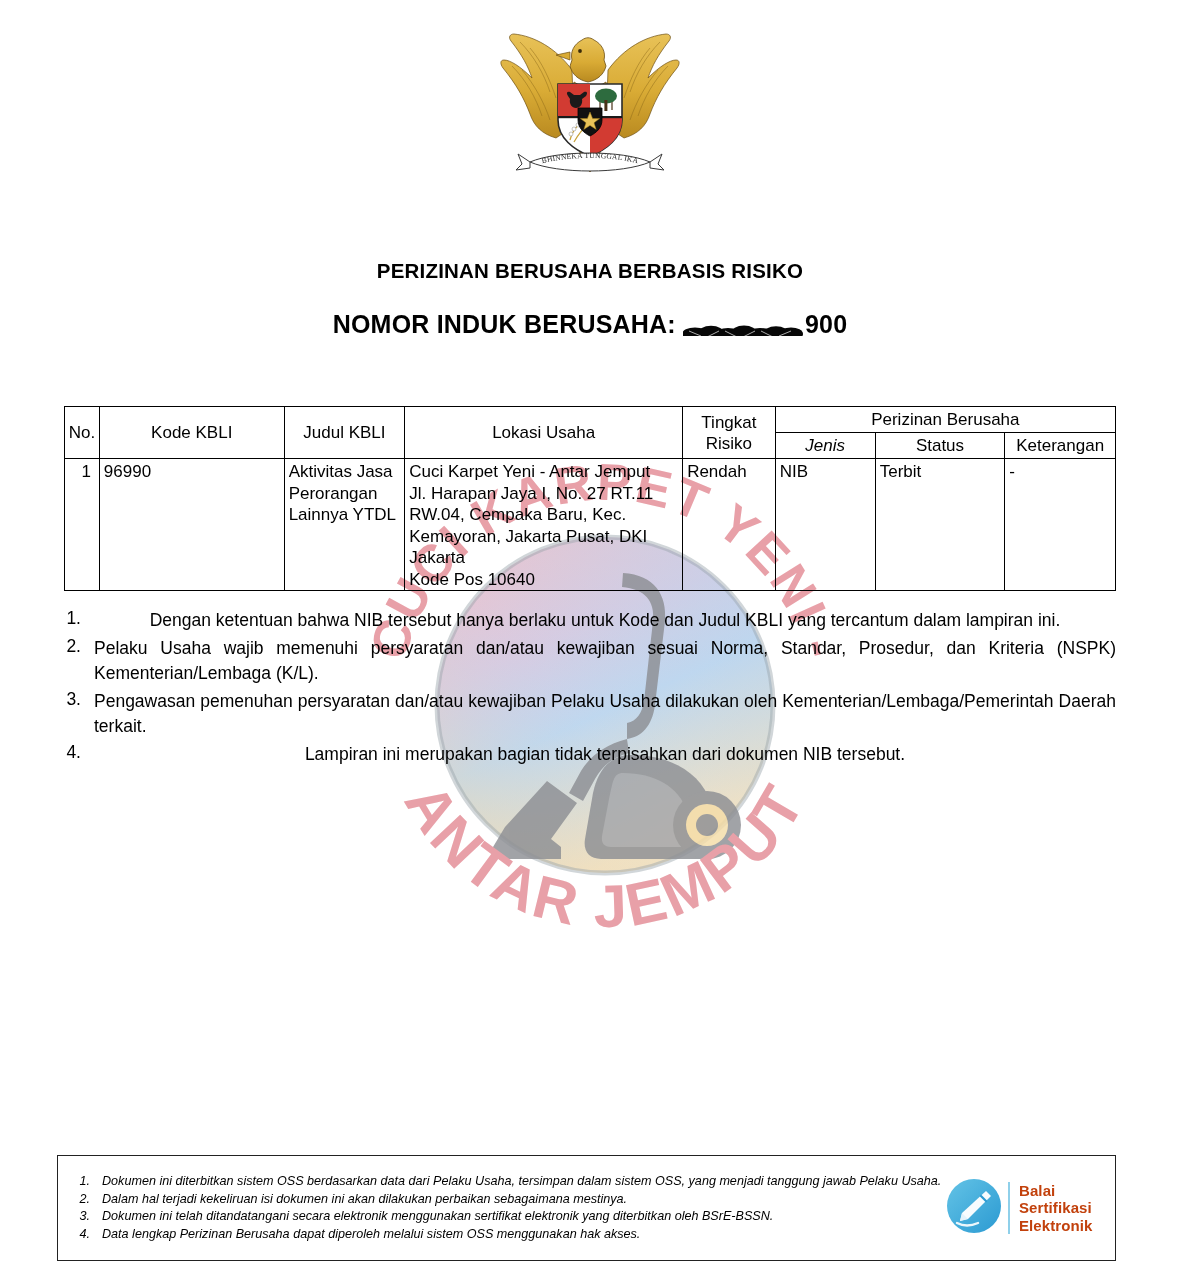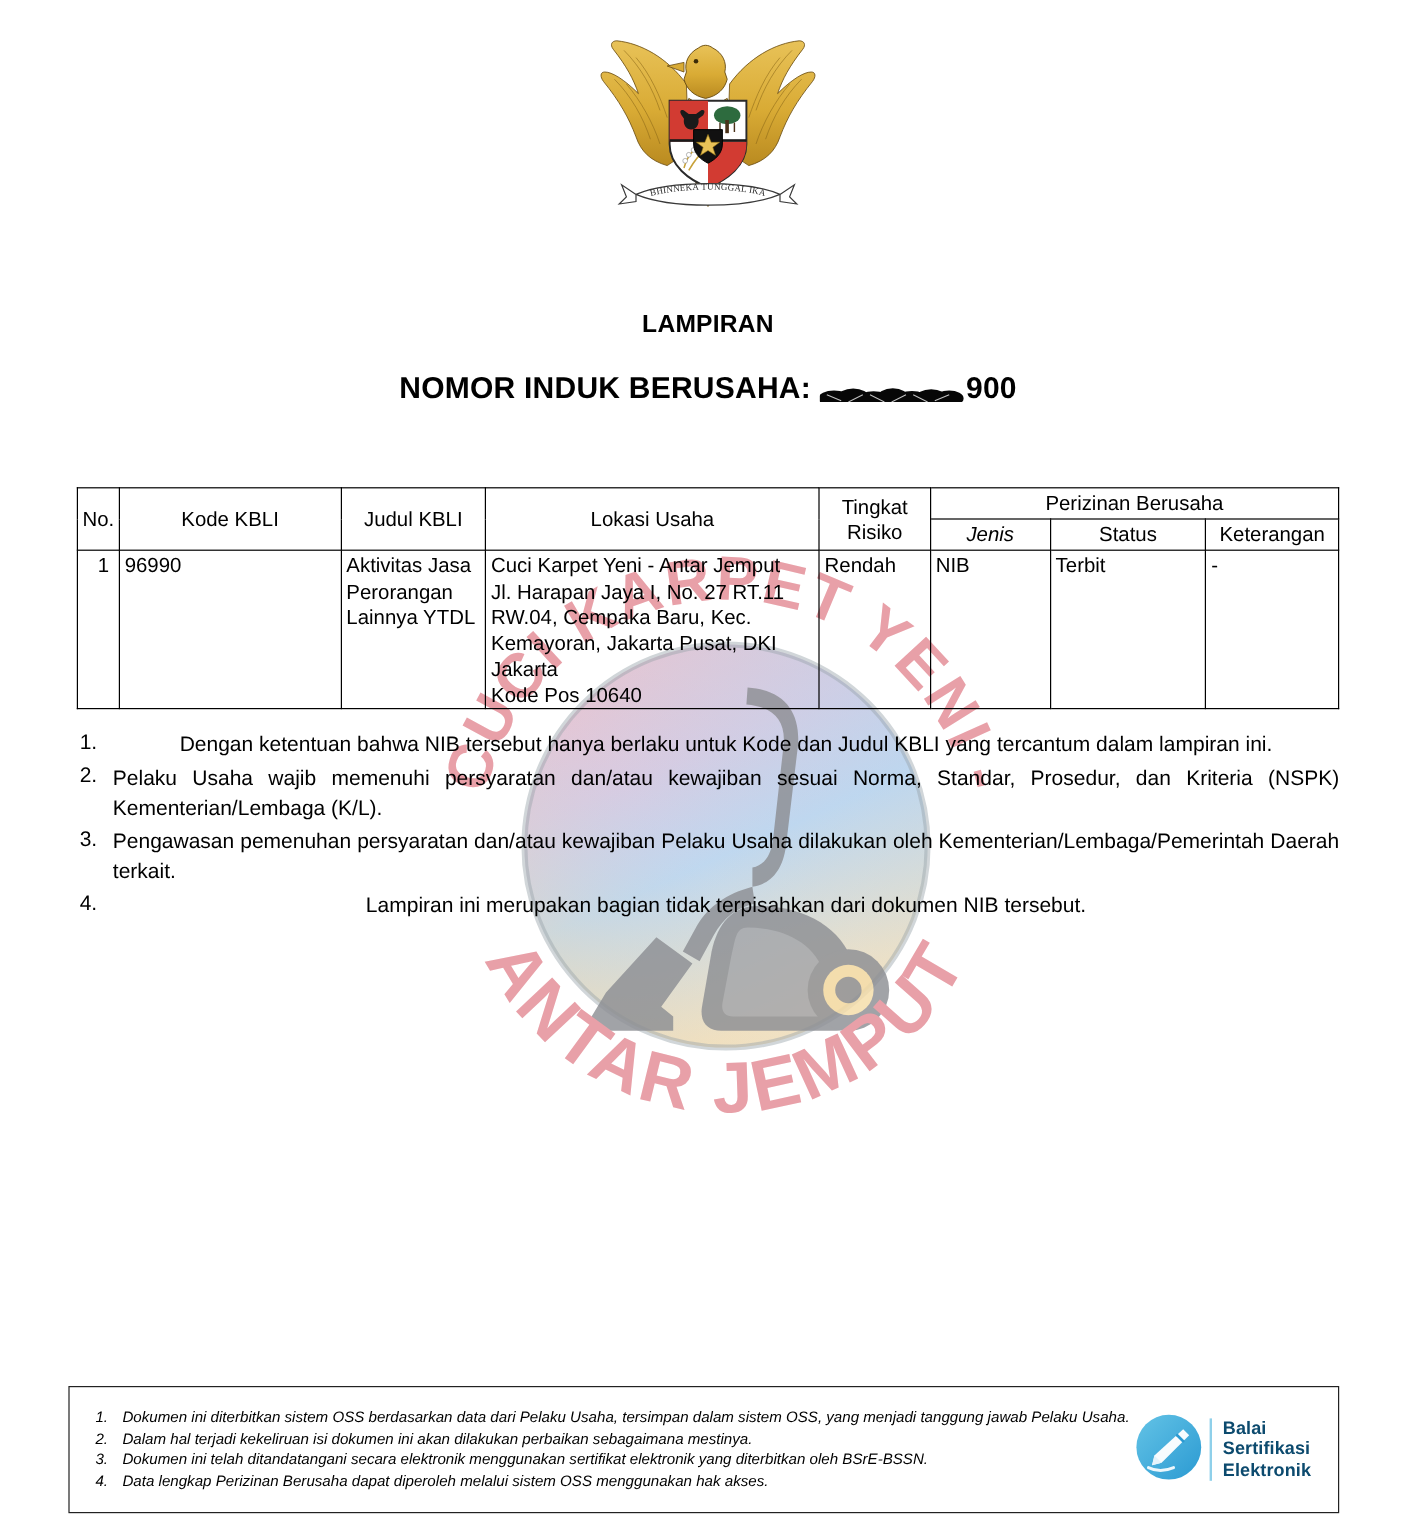--- a/index.html
+++ b/index.html
@@ -197,21 +197,21 @@
     width: 2px;
     height: 52px;
     background: #8fd0ea;
     margin: 0 9px 0 5px;
     flex: 0 0 2px;
   }
   #bsre-text {
     font-weight: bold;
     font-size: 15px;
     line-height: 17.5px;
-    color: #0c4a6e;
+    color: #c2410c;
     letter-spacing: 0.1px;
   }
 </style>
 </head>
 <body>
 
 <div id="page">
 
   <div id="watermark">
     <svg viewBox="0 0 500 500" width="500" height="500">
@@ -360,21 +360,21 @@
         <path id="mottoPath" d="M 40,142 C 68,134 112,134 140,142" fill="none"></path>
         <text font-family="'Liberation Serif', serif" font-size="7.5" fill="#2a2a2a" letter-spacing="0.2">
           <textPath href="#mottoPath" startOffset="50%" text-anchor="middle">BHINNEKA TUNGGAL IKA</textPath>
         </text>
       </g>
     </svg>
   </div>
 
 
   <div class="head-block" id="title-perizinan">
-    <div>LAMPIRAN</div>
+    <div>PERIZINAN BERUSAHA BERBASIS RISIKO</div>
   </div>
 
   <div class="head-block" id="nib-line">
     <span>NOMOR INDUK BERUSAHA:</span>
     <span class="nib-redaction">
       <svg width="122" height="17" viewBox="0 0 122 17">
         <g fill="#070707">
           <ellipse cx="12" cy="9" rx="13" ry="6.6"></ellipse>
           <ellipse cx="28" cy="8" rx="13" ry="7.2"></ellipse>
           <ellipse cx="45" cy="9.5" rx="13" ry="6.4"></ellipse>

